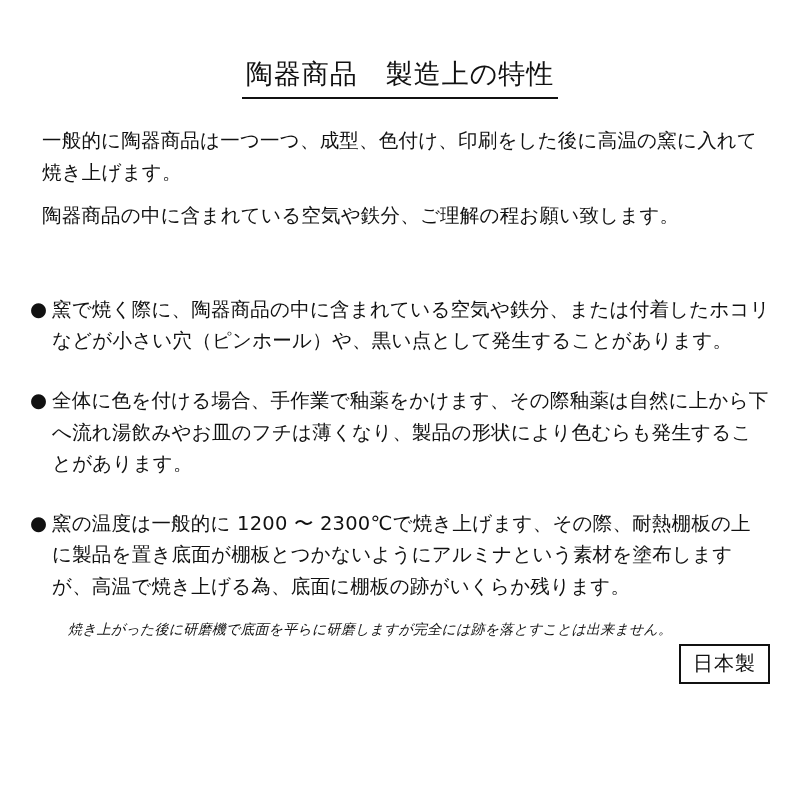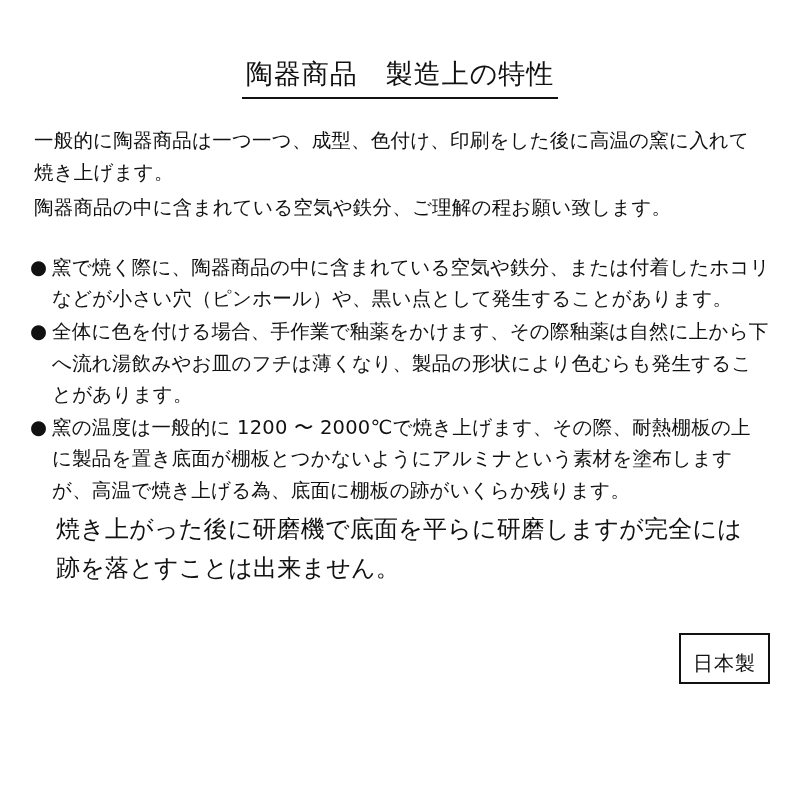--- a/index.html
+++ b/index.html
@@ -34,21 +34,21 @@
     border-bottom: 2px solid #111111;
     font-weight: 500;
   }
   .intro {
     font-size: 19.5px;
     line-height: 1.62;
     letter-spacing: 0.2px;
     margin: 0 0 6px 0;
   }
   .intro p {
-    margin: 4px;
+    margin: 12px;
   }
   .gap {
     height: 22px;
   }
   .bullet-list {
     margin: 0;
     padding: 0;
     list-style: none;
   }
   .bullet-item {
@@ -61,34 +61,36 @@
   }
   .bullet-item .dot {
     position: absolute;
     left: 0;
     top: 0;
     font-size: 19.5px;
     line-height: 1.62;
   }
   .bullet-item .txt {
     display: block;
+    margin-top: 28px;
   }
   .sub-para {
-    font-size: 24px;
+    font-size: 14px;
     line-height: 1.62;
     letter-spacing: 0.2px;
     padding-left: 22px;
-    margin: 4px;
+    margin: 16px;
+    font-style: italic;
   }
   .made-in-box {
     position: absolute;
     right: 30px;
     bottom: 68px;
     border: 2px solid #111111;
-    padding: 18px 12px 9px 12px;
+    padding: 7px 12px 9px 12px;
     font-size: 20px;
     line-height: 1;
     letter-spacing: 1px;
   }
 </style>
 </head>
 <body>
 
 <div class="page">
 
@@ -107,21 +109,21 @@
     <li class="bullet-item">
       <span class="dot">●</span>
       <span class="txt">窯で焼く際に、陶器商品の中に含まれている空気や鉄分、または付着したホコリなどが小さい穴（ピンホール）や、黒い点として発生することがあります。</span>
     </li>
     <li class="bullet-item">
       <span class="dot">●</span>
       <span class="txt">全体に色を付ける場合、手作業で釉薬をかけます、その際釉薬は自然に上から下へ流れ湯飲みやお皿のフチは薄くなり、製品の形状により色むらも発生することがあります。</span>
     </li>
     <li class="bullet-item">
       <span class="dot">●</span>
-      <span class="txt">窯の温度は一般的に 1200 〜 2000℃で焼き上げます、その際、耐熱棚板の上に製品を置き底面が棚板とつかないようにアルミナという素材を塗布しますが、高温で焼き上げる為、底面に棚板の跡がいくらか残ります。</span>
+      <span class="txt">窯の温度は一般的に 1200 〜 2300℃で焼き上げます、その際、耐熱棚板の上に製品を置き底面が棚板とつかないようにアルミナという素材を塗布しますが、高温で焼き上げる為、底面に棚板の跡がいくらか残ります。</span>
     </li>
   </ul>
 
   <p class="sub-para">焼き上がった後に研磨機で底面を平らに研磨しますが完全には跡を落とすことは出来ません。</p>
 
   <div class="made-in-box">日本製</div>
 
 </div>
 
 </body></html>

